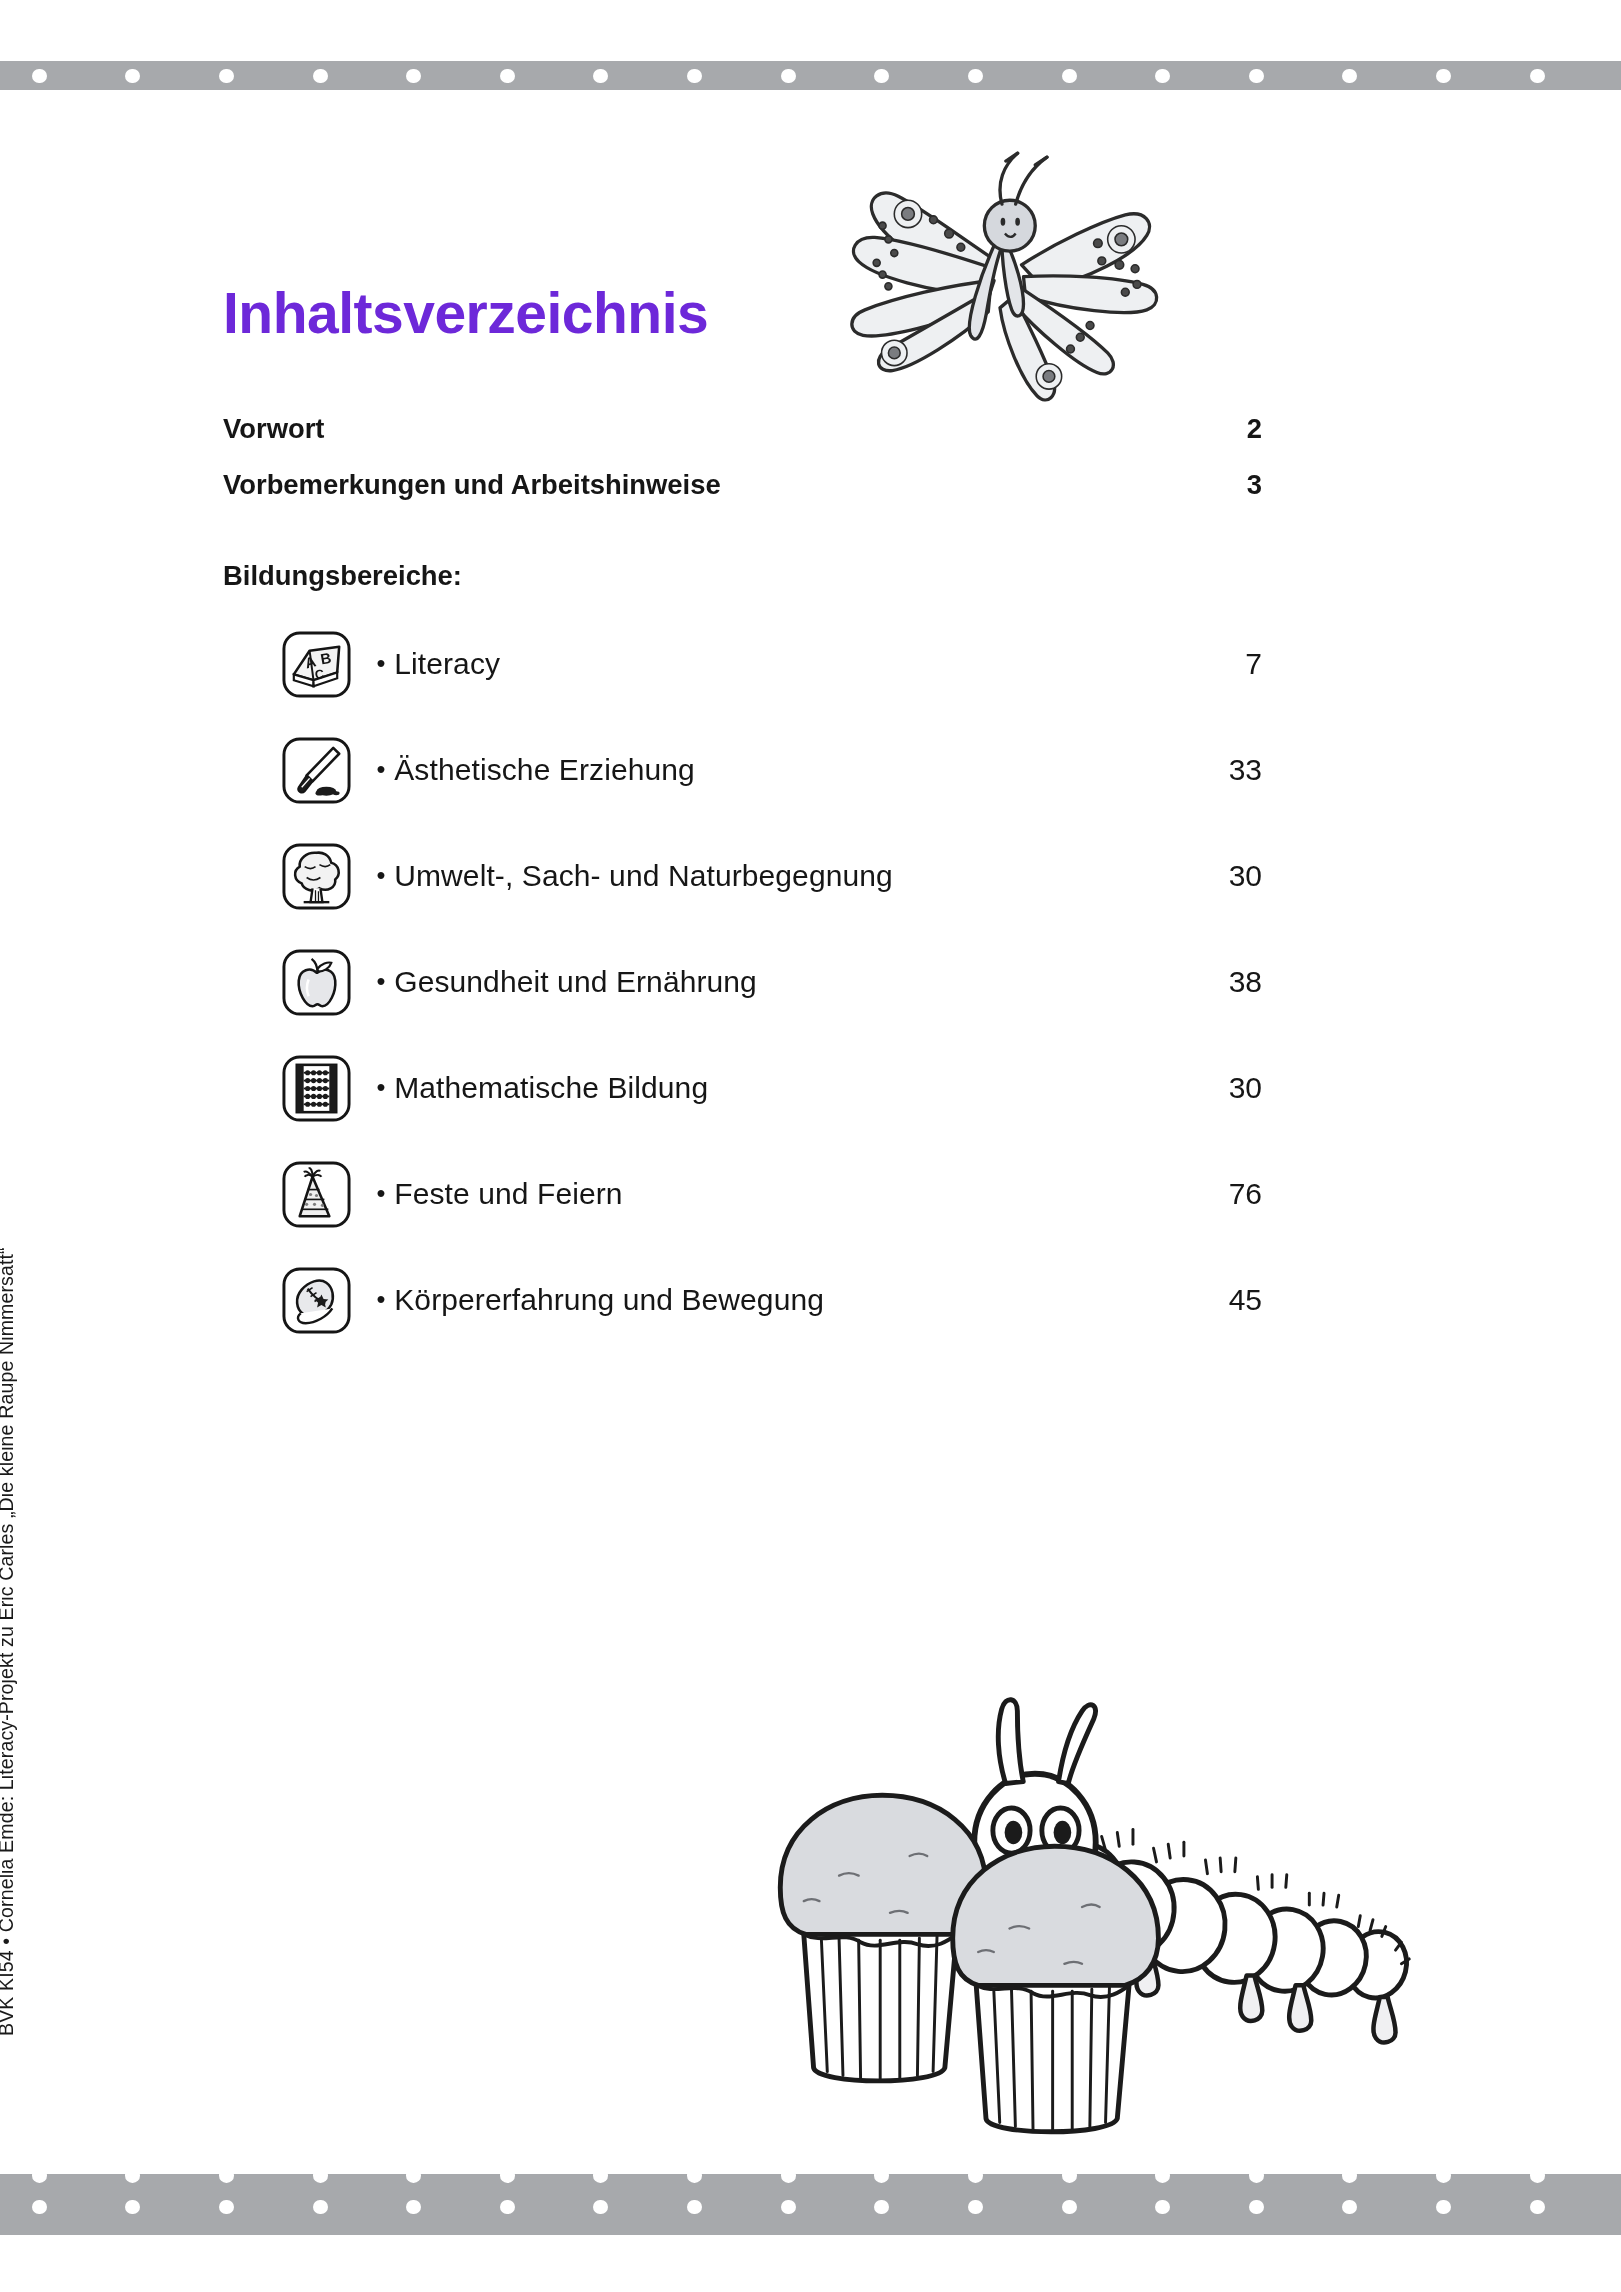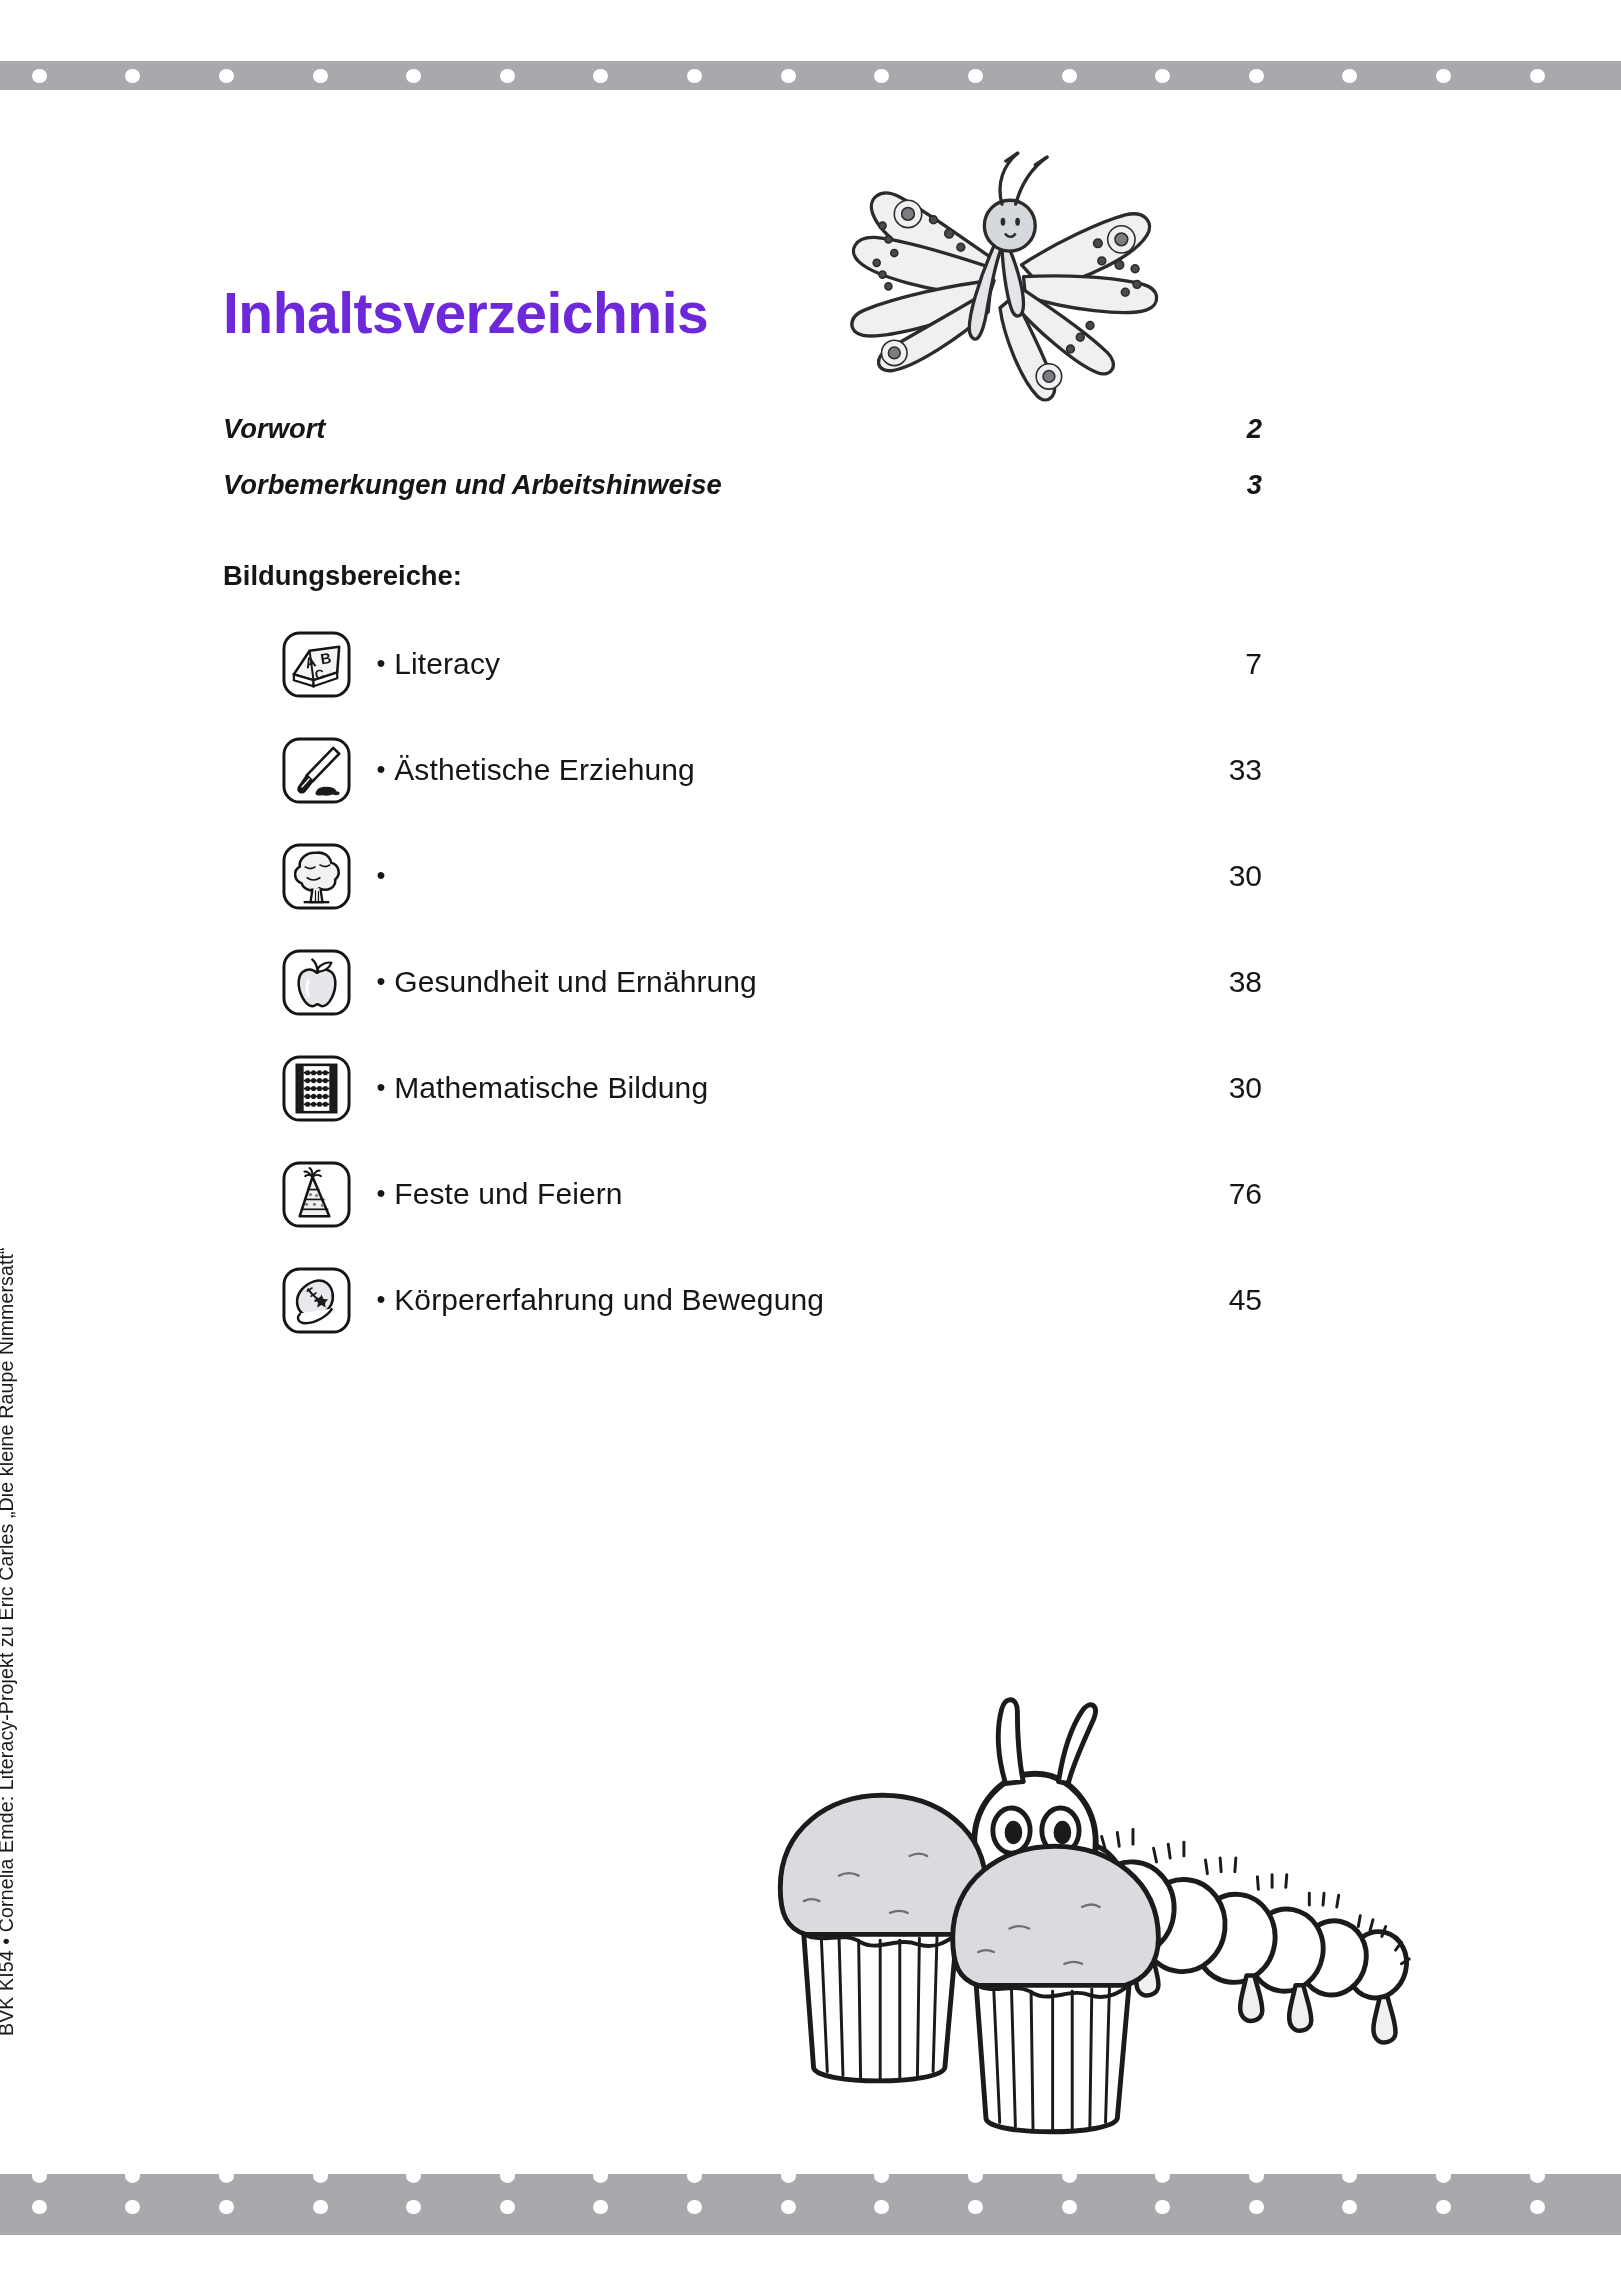--- a/index.html
+++ b/index.html
@@ -81,21 +81,20 @@
   }
 
   
   .fm-row {
     display: flex;
     align-items: baseline;
     font-size: 27.4px;
     font-weight: bold;
     color: #161616;
     margin-bottom: 23.5px;
-    font-style: italic;
   }
   .fm-row .fm-label { flex: 0 0 auto; }
   .fm-row .fm-spacer { flex: 1 1 auto; }
   .fm-row .fm-page {
     flex: 0 0 118px;
     text-align: right;
   }
 
   .section-heading {
     font-size: 27.4px;
@@ -325,20 +324,21 @@
             <path d="M37 12 C27 11 19 18 20 26 C13 30 14 40 22 43 C24 50 34 52 40 48 C48 52 57 47 56 39 C62 34 60 24 52 22 C50 14 43 11 37 12 Z" fill="#f2f2f2" stroke="#151515" stroke-width="2.6"></path>
             <path d="M25 26 q6 4 11 0" fill="none" stroke="#151515" stroke-width="1.6"></path>
             <path d="M40 24 q6 4 11 0" fill="none" stroke="#151515" stroke-width="1.6"></path>
             <path d="M27 37 q7 5 14 0" fill="none" stroke="#151515" stroke-width="1.6"></path>
             <path d="M33 48 L31 62 L43 62 L41 48" fill="#ffffff" stroke="#151515" stroke-width="2.4"></path>
             <path d="M36 50 L36 61 M39 51 L39 61" stroke="#151515" stroke-width="1.3"></path>
             <path d="M24 62 L50 62" stroke="#151515" stroke-width="2.4"></path>
           </svg>
         </span>
         <span class="area-bullet">•</span>
+        <span class="area-label">Umwelt-, Sach- und Naturbegegnung</span>
         <span class="area-spacer"></span>
         <span class="area-page">30</span>
       </li>
 
       <li class="area-row">
         <span class="area-icon">
           <svg viewBox="0 0 74 72" xmlns="http://www.w3.org/2000/svg">
             <rect x="4" y="4" width="66" height="64" rx="16" ry="16" fill="#ffffff" stroke="#151515" stroke-width="3"></rect>
             <path d="M37 26 C31 20 20 23 19 34 C18 46 26 60 33 60 C36 60 36 58 38 58 C40 58 40 60 43 60 C50 60 57 46 56 34 C55 23 44 20 38 26 Z" fill="#e6e7ea" stroke="#151515" stroke-width="2.6"></path>
             <path d="M38 26 C38 20 36 15 32 12" fill="none" stroke="#151515" stroke-width="2.4"></path>

